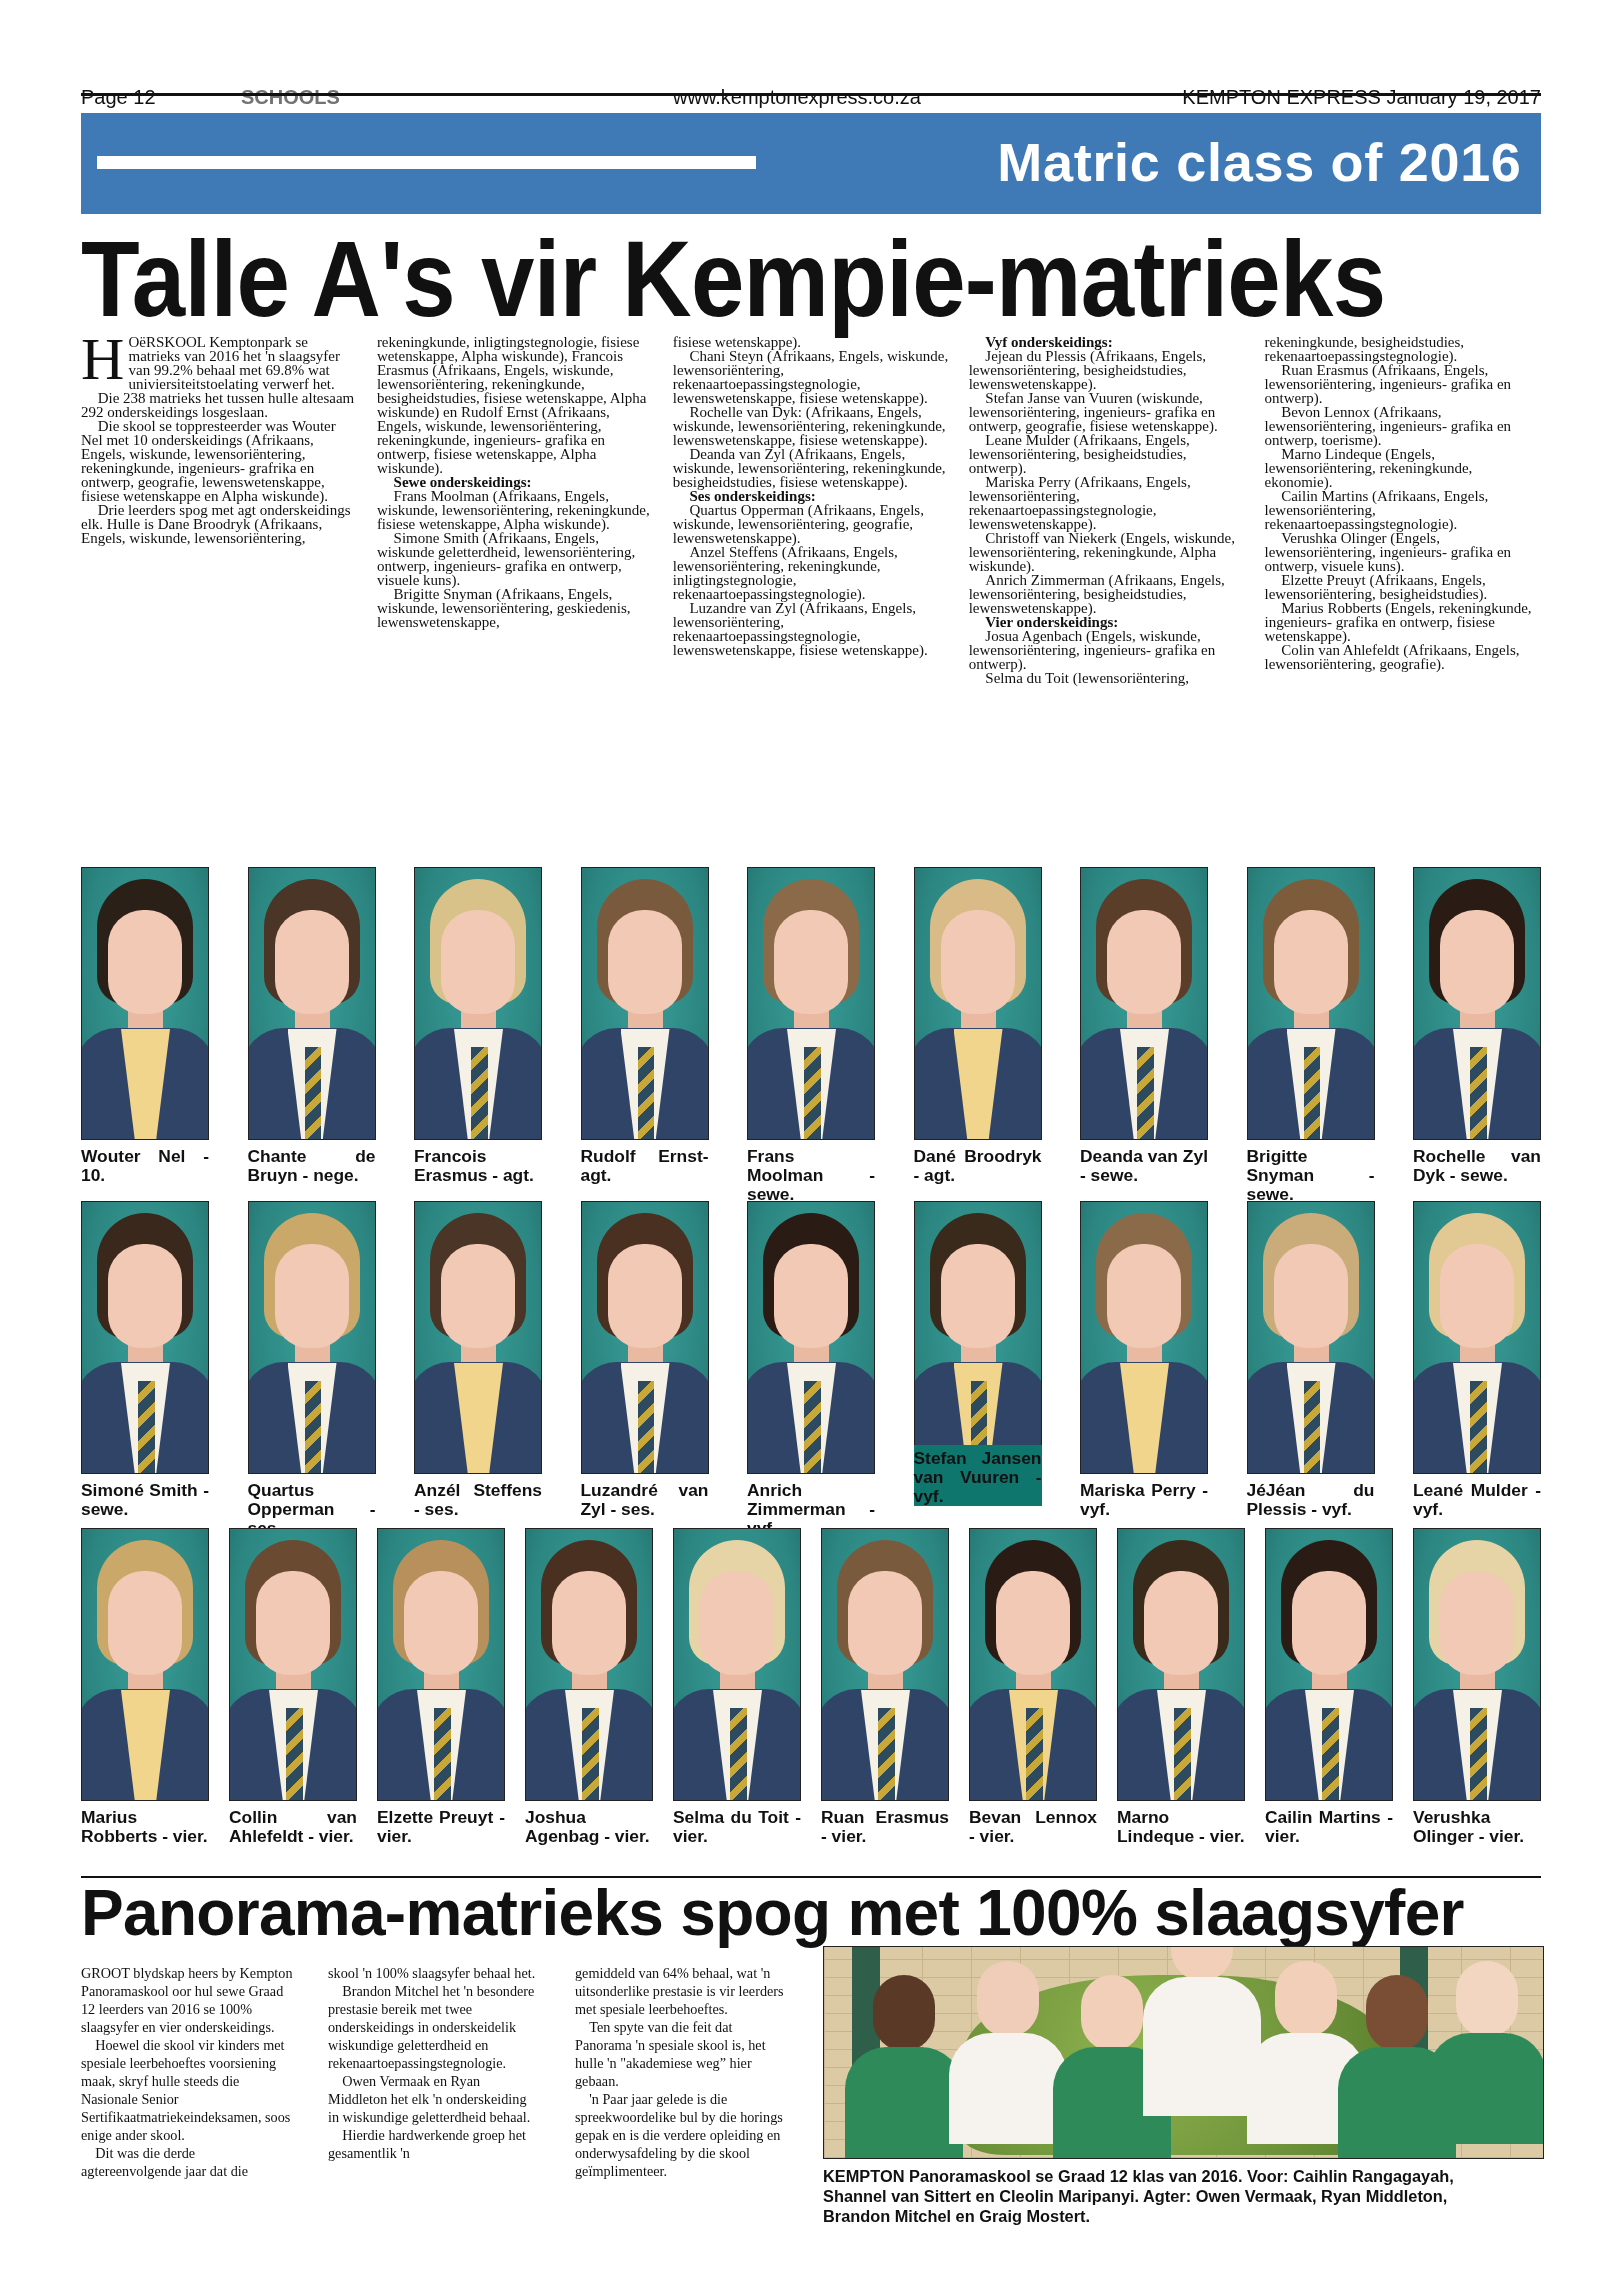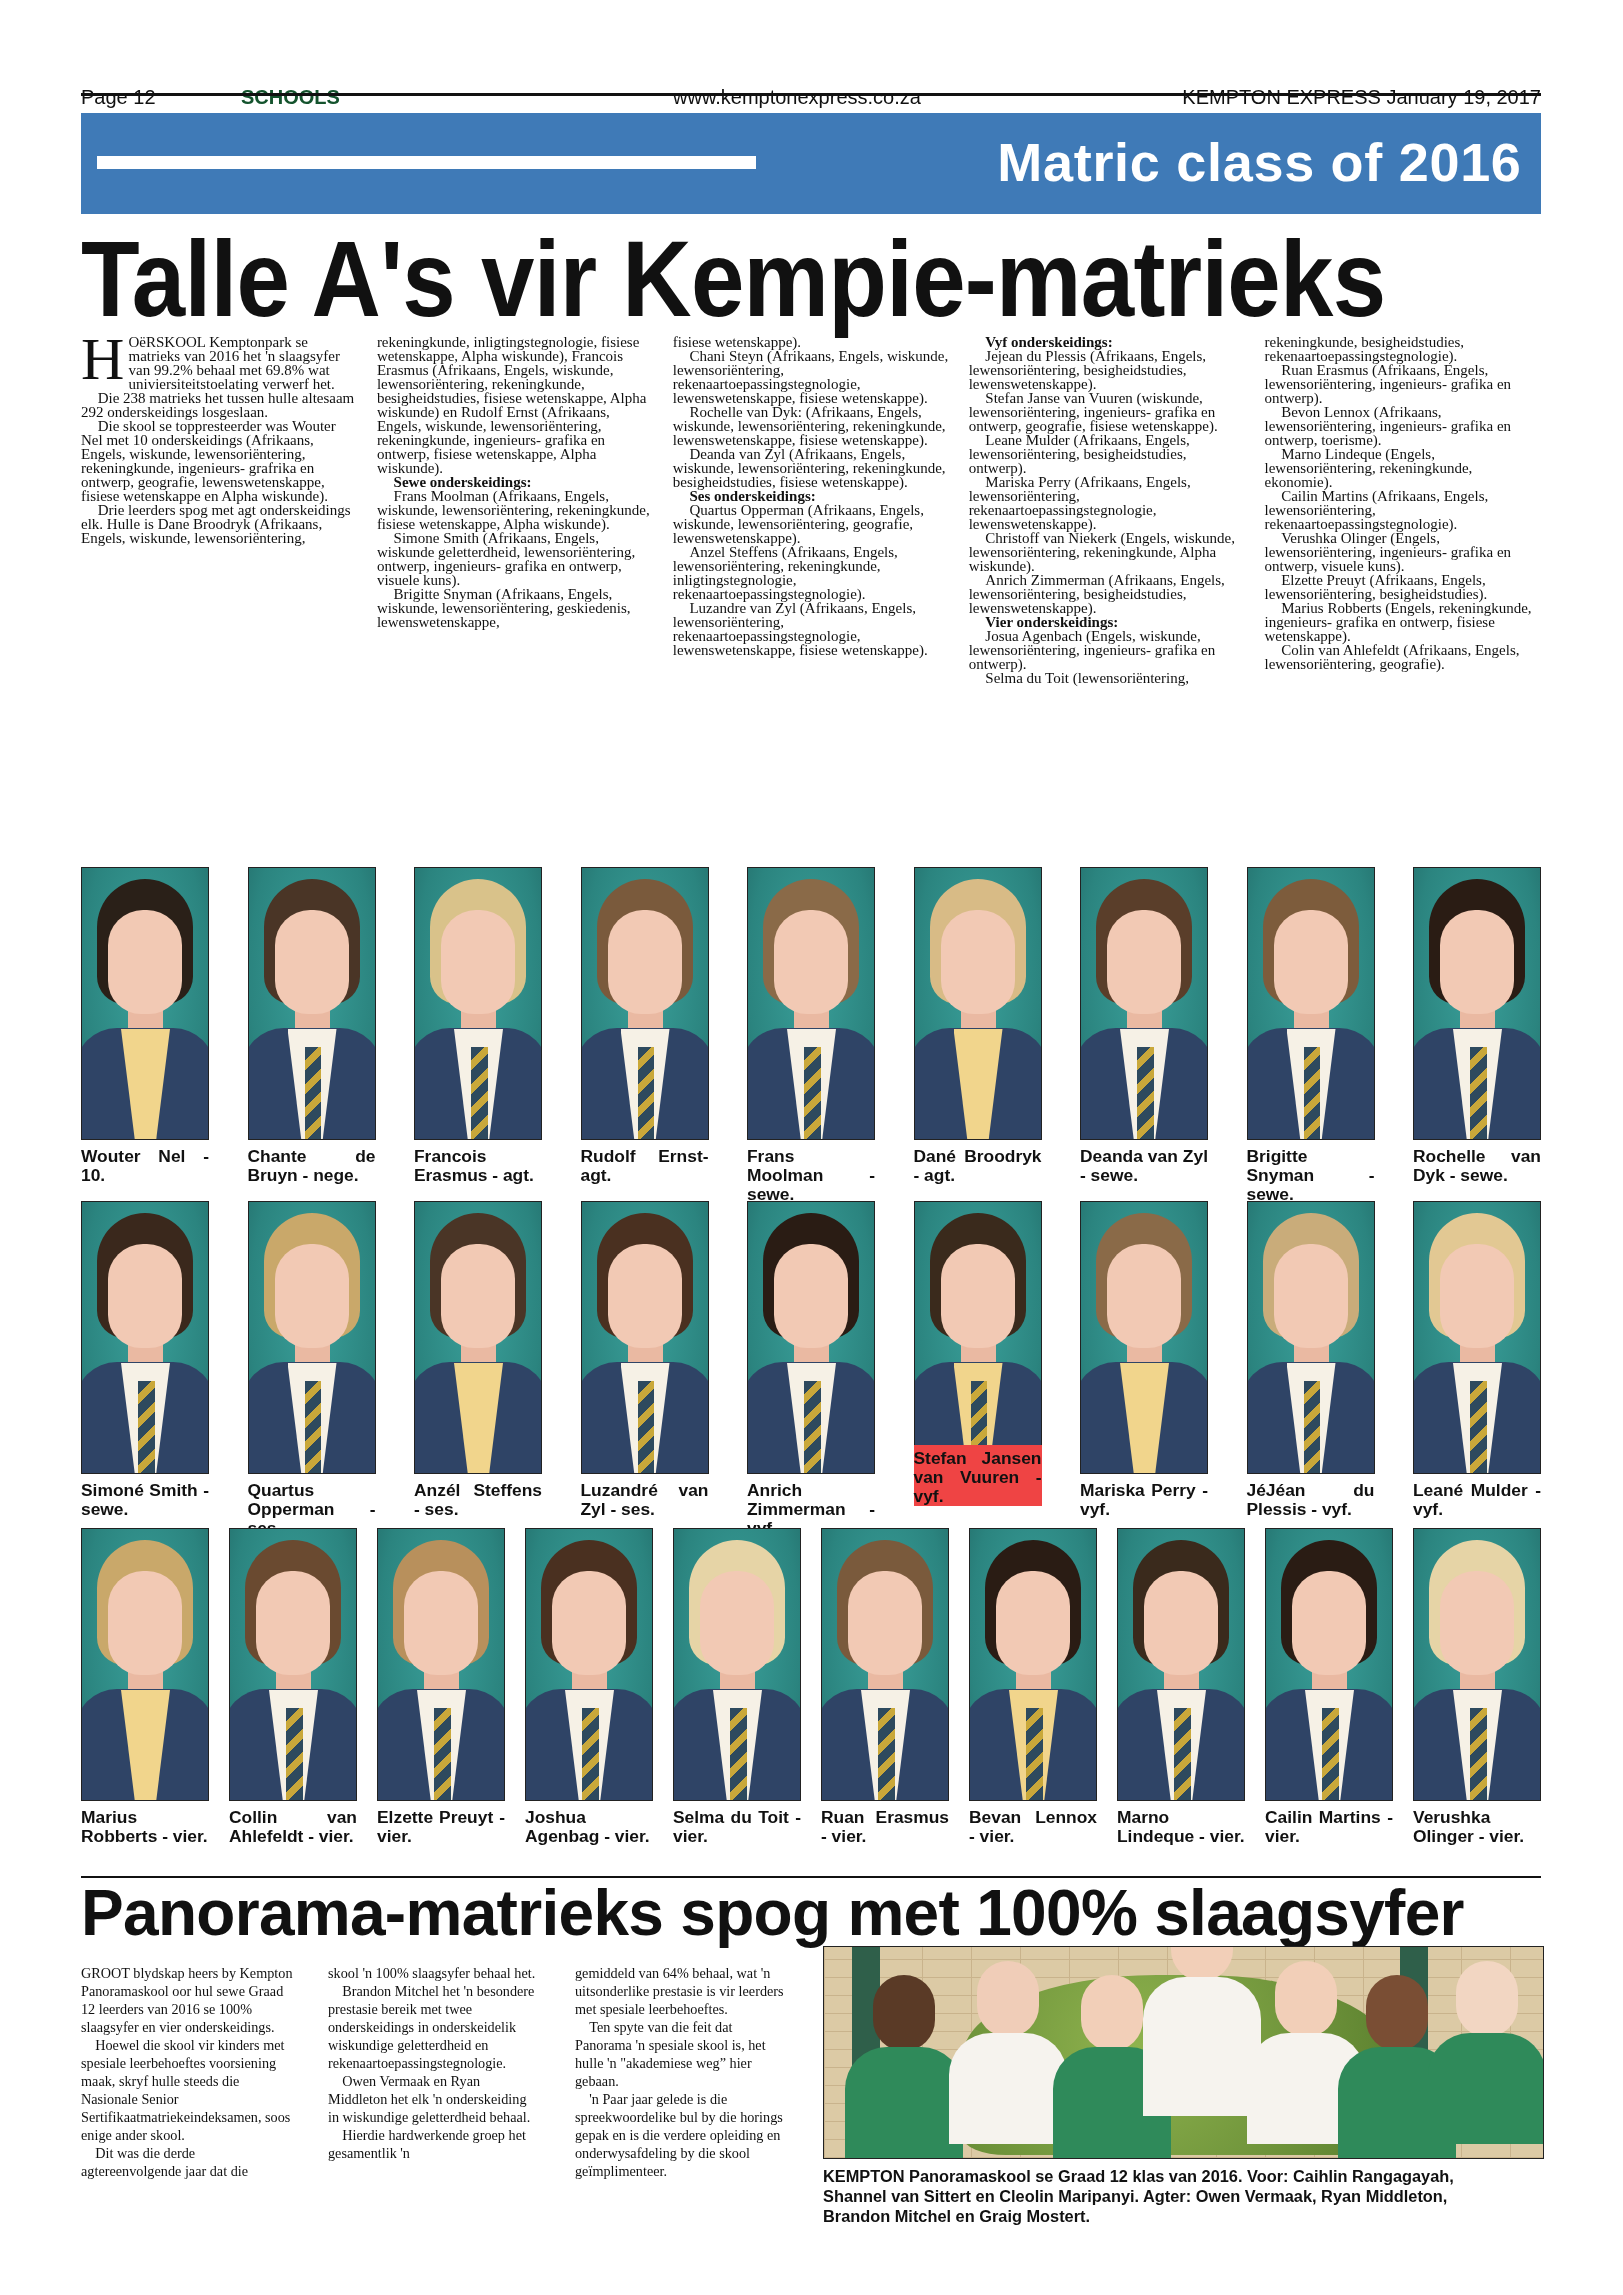--- a/index.html
+++ b/index.html
@@ -3,21 +3,21 @@
 <meta charset="utf-8">
 <style>
   html, body { margin: 0; padding: 0; background: #ffffff; }
   body { width: 1624px; height: 2295px; position: relative; overflow: hidden; color: #111; }
   .abs { position: absolute; }
 
   
   .folio { top: 61px; left: 81px; width: 1460px; height: 32px; font-family: "Liberation Sans", sans-serif; font-size: 20px; margin-top: 25px; }
   .folio span { position: absolute; top: 0; white-space: nowrap; }
   .folio .page { left: 0; }
-  .folio .section { left: 160px; color: #14532d; font-weight: bold; }
+  .folio .section { left: 160px; color: #737373; font-weight: bold; }
   .folio .url { left: 592px; }
   .folio .pub { right: 0; }
   .folio-rule { top: 93px; left: 81px; width: 1460px; height: 2.8px; background: #111; }
 
   
   .banner { top: 113px; left: 81px; width: 1460px; height: 101px; background: #3f7ab7; }
   .banner .stripe { position: absolute; left: 16px; top: 43px; width: 659px; height: 13px; background: #fff; }
   .banner .label { position: absolute; right: 19.4px; top: 8.3px; color: #fff; font-family: "Liberation Sans", sans-serif; font-weight: bold; font-size: 54px; line-height: 83px; letter-spacing: 0.7px; }
 
   
@@ -312,21 +312,21 @@
     <div class="cell">
       <div class="photo yellow">
         <div class="bg"></div>
         <div class="hair" style="background:#3a2a1c"></div>
         <div class="neck"></div>
         <div class="face"></div>
         <div class="blazer"></div>
         <div class="shirt"></div>
         <div class="tie"></div>
       </div>
-      <div class="cap tall" style="position: absolute; top: 258px; width: 128px; background: #ef4444; padding-top: 4.2px;">Stefan Jansen van Vuuren - vyf.</div>
+      <div class="cap tall" style="position: absolute; top: 258px; width: 128px; background: #0f766e; padding-top: 4.2px;">Stefan Jansen van Vuuren - vyf.</div>
     </div>
     <div class="cell">
       <div class="photo yellow notie">
         <div class="bg"></div>
         <div class="hair" style="background:#8a6a48"></div>
         <div class="neck"></div>
         <div class="face"></div>
         <div class="blazer"></div>
         <div class="shirt"></div>
       </div>

